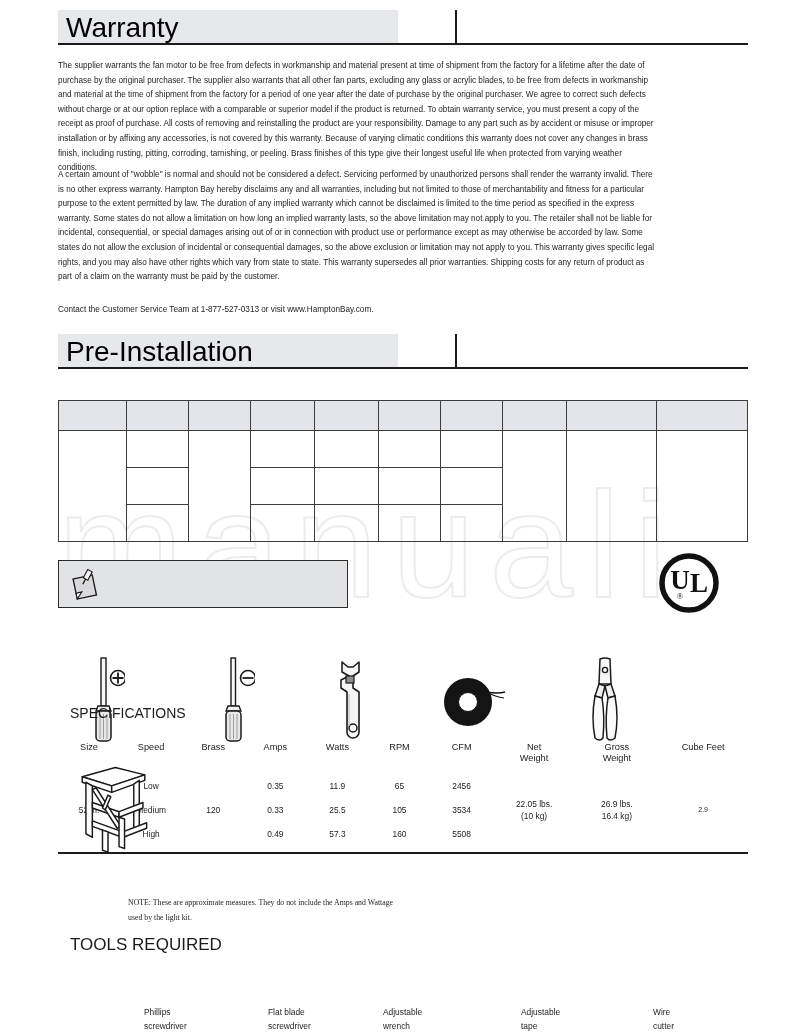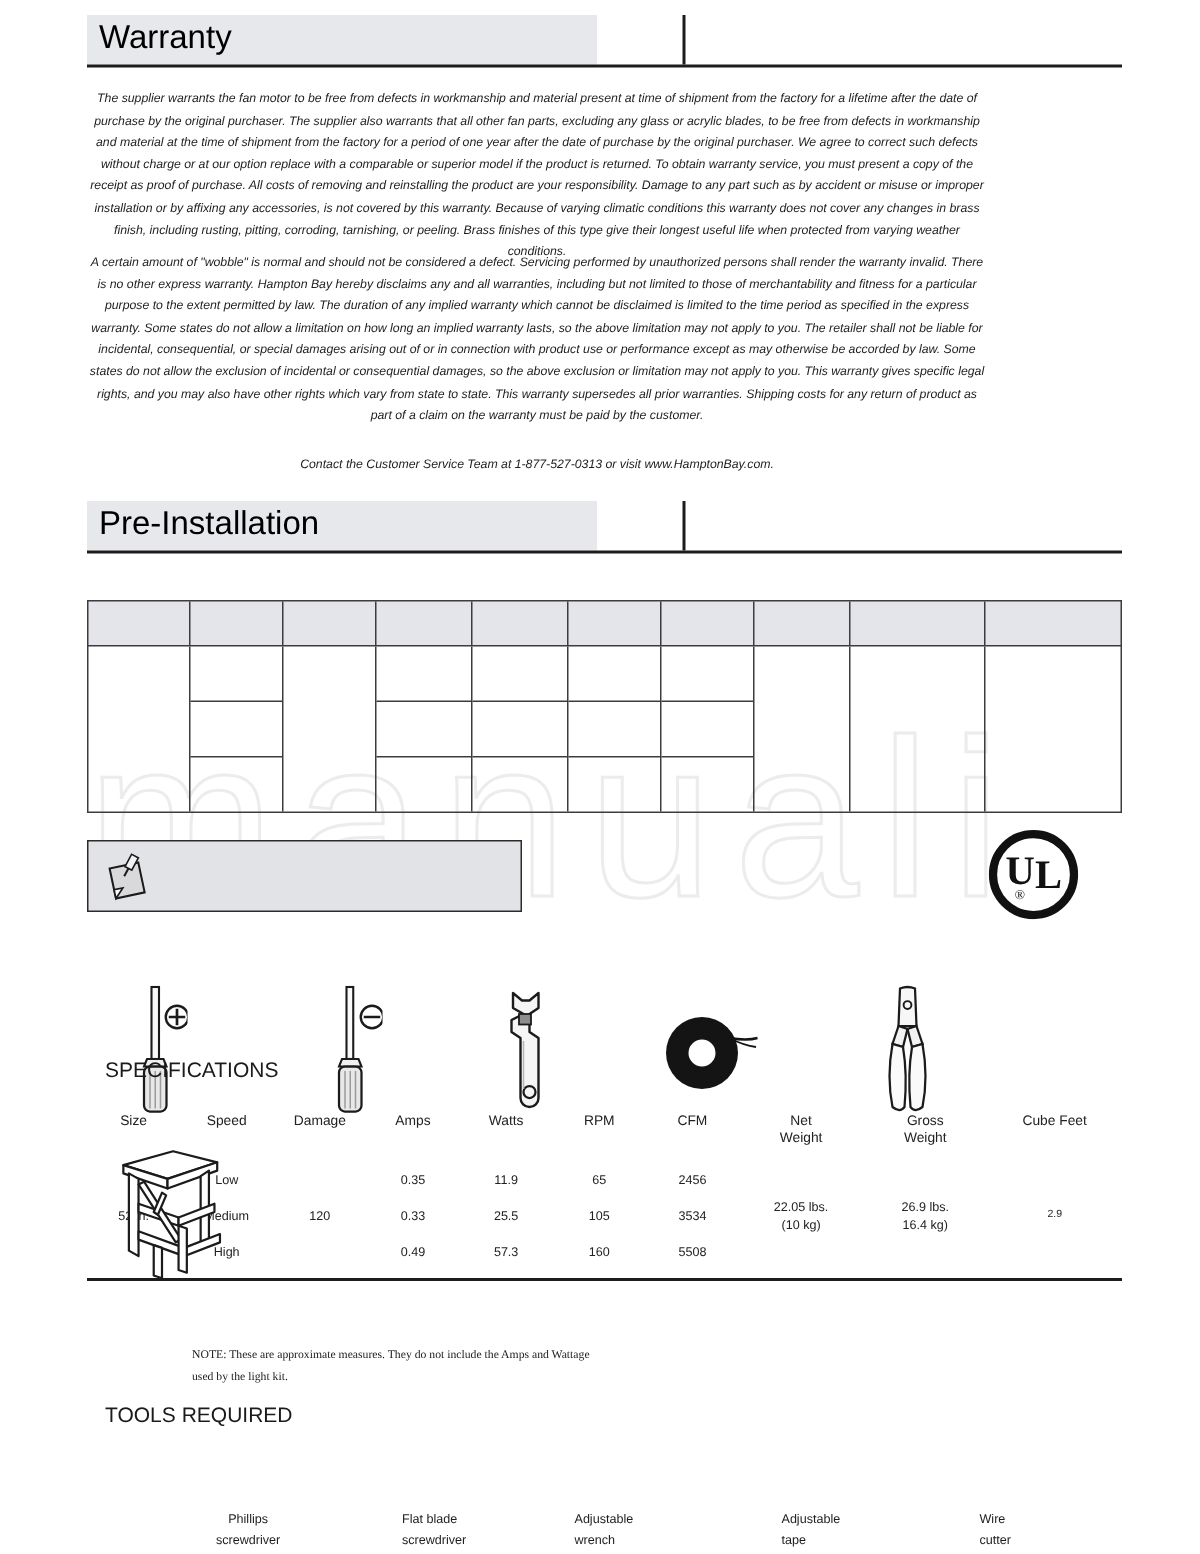--- a/index.html
+++ b/index.html
@@ -42,21 +42,21 @@
   }
   .section-head .band {
     position: absolute;
     left: 0; top: 0;
     width: 340px; height: 33px;
     background: #e7e8ec;
   }
   .section-head .band-title {
     position: absolute;
     left: 8px; top: 2px;
-    font-size: 22px;
+    font-size: 28px;
     font-weight: 400;
     color: #000;
     letter-spacing: 0px;
   }
   .section-head .vrule {
     position: absolute;
     left: 397px; top: 0;
     width: 2px; height: 33px;
     background: #1c1c1c;
   }
@@ -68,22 +68,21 @@
   }
 
   
   .para {
     position: absolute;
     left: 58px;
     width: 600px;
     font-size: 8.2px;
     line-height: 14.6px;
     color: #1d1d1d;
-    text-align: center;
-    font-style: italic;
+    text-align: left;
   }
 
   
   .grid-table {
     position: absolute;
     left: 58px; top: 400px;
     width: 690px; height: 142px;
     z-index: 1;
   }
   .gt-head {
@@ -198,21 +197,21 @@
     width: 280px;
     font-size: 7.8px;
     line-height: 15px;
     color: #222;
     font-family: Liberation Serif, serif;
   }
 
   .tools-title {
     position: absolute;
     left: 70px; top: 935px;
-    font-size: 14px;
+    font-size: 17px;
     color: #1b1b1b;
   }
 
   .tool-labels { position: absolute; left: 0; top: 1005px; width: 800px; height: 32px; }
   .tool-label {
     position: absolute;
     font-size: 8.4px;
     line-height: 14px;
     color: #1d1d1d;
   }
@@ -383,21 +382,21 @@
     <path d="M44 74 L44 96 L50 98 L50 76 Z"></path>
   </g>
 </svg>
 
 <div class="specs-table">
   <table>
     <thead>
       <tr>
         <th style="width:9%">Size</th>
         <th style="width:9%">Speed</th>
-        <th style="width:9%">Damage</th>
+        <th style="width:9%">Brass</th>
         <th style="width:9%">Amps</th>
         <th style="width:9%">Watts</th>
         <th style="width:9%">RPM</th>
         <th style="width:9%">CFM</th>
         <th style="width:12%">Net<br>Weight</th>
         <th style="width:12%">Gross<br>Weight</th>
         <th style="width:13%">Cube Feet</th>
       </tr>
     </thead>
     <tbody>
@@ -440,21 +439,21 @@
 <div class="specs-rule"></div>
 
 <div class="spec-note">
   <span>NOTE: These are approximate measures. They do not</span>
   <span>include the Amps and Wattage used by the light kit.</span>
 </div>
 
 <div class="tools-title">TOOLS REQUIRED</div>
 
 <div class="tool-labels">
-  <div class="tool-label" style="left:144px;text-align:center;">
+  <div class="tool-label" style="left:144px;">
     <span>Phillips</span>
     <span>screwdriver</span>
   </div>
   <div class="tool-label" style="left:268px;">
     <span>Flat blade</span>
     <span>screwdriver</span>
   </div>
   <div class="tool-label" style="left:383px;">
     <span>Adjustable</span>
     <span>wrench</span>

